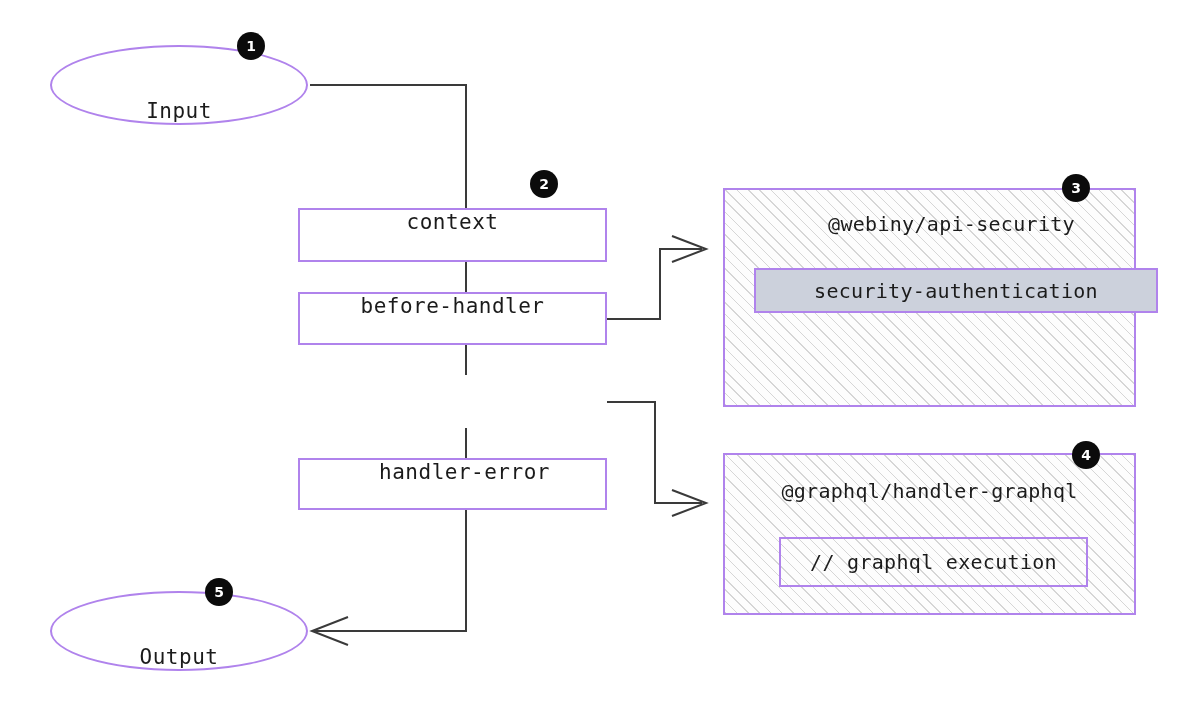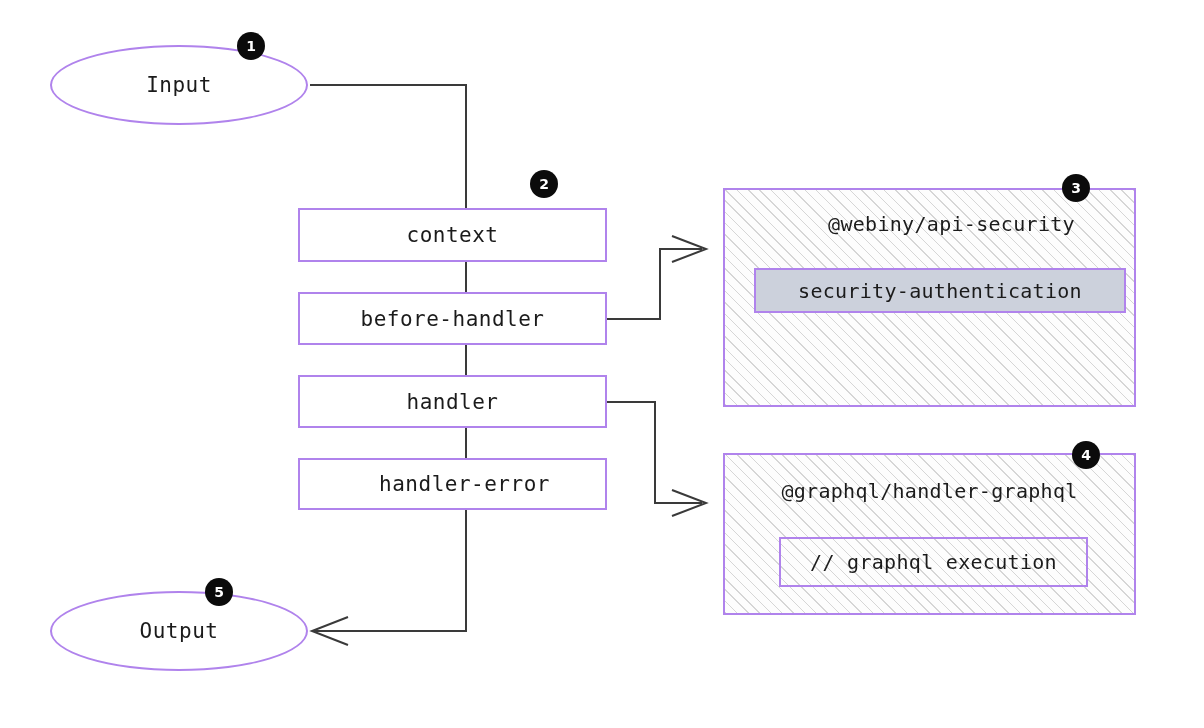--- a/index.html
+++ b/index.html
@@ -32,34 +32,34 @@
     white-space: nowrap;
   }
 
   
   .terminator {
     position: absolute;
     border: 2px solid #b083ec;
     border-radius: 50%;
     background: #ffffff;
     display: flex;
-    align-items: center;
+    align-items: flex-end;
     justify-content: center;
     box-sizing: border-box;
     font-size: 21px;
     letter-spacing: 0.5px;
   }
 
   
   .lc-box {
     position: absolute;
     border: 2px solid #b083ec;
     background: #ffffff;
     display: flex;
-    align-items: center;
+    align-items: flex-start;
     justify-content: center;
     box-sizing: border-box;
     font-size: 21px;
     letter-spacing: 0.5px;
   }
 
   
   .panel {
     position: absolute;
     border: 2px solid #b083ec;
@@ -151,36 +151,33 @@
   </div>
 
   <div class="lc-box node-text" style="left:298px; top:208px; width:309px; height:54px;">
     <span>context</span>
   </div>
 
   <div class="lc-box node-text" style="left:298px; top:292px; width:309px; height:53px;">
     <span>before-handler</span>
   </div>
 
-  <div class="lc-box node-text" style="left:298px; top:375px; width:309px; height:53px;">
-    <span>handler</span>
-  </div>
 
   <div class="lc-box node-text" style="left:298px; top:458px; width:309px; height:52px;padding-left:24px;">
     <span>handler-error</span>
   </div>
 
   <div class="badge" style="left:530px; top:170px;">
     <span>2</span>
   </div>
 
   <div class="panel" style="left:723px; top:188px; width:413px; height:219px;">
     <div class="panel-title" style="top:22px;padding-left:44px;">@webiny/api-security</div>
 
-    <div class="inner-box filled node-text" style="left:29px; top:78px; width:372px; height:45px;">
+    <div class="inner-box filled node-text" style="left:29px; top:78px; width:404px; height:45px;">
       <span>security-authentication</span>
     </div>
 
   </div>
   <div class="badge" style="left:1062px; top:174px;">
     <span>3</span>
   </div>
 
   <div class="panel" style="left:723px; top:453px; width:413px; height:162px;">
     <div class="panel-title" style="top:24px;">@graphql/handler-graphql</div>

